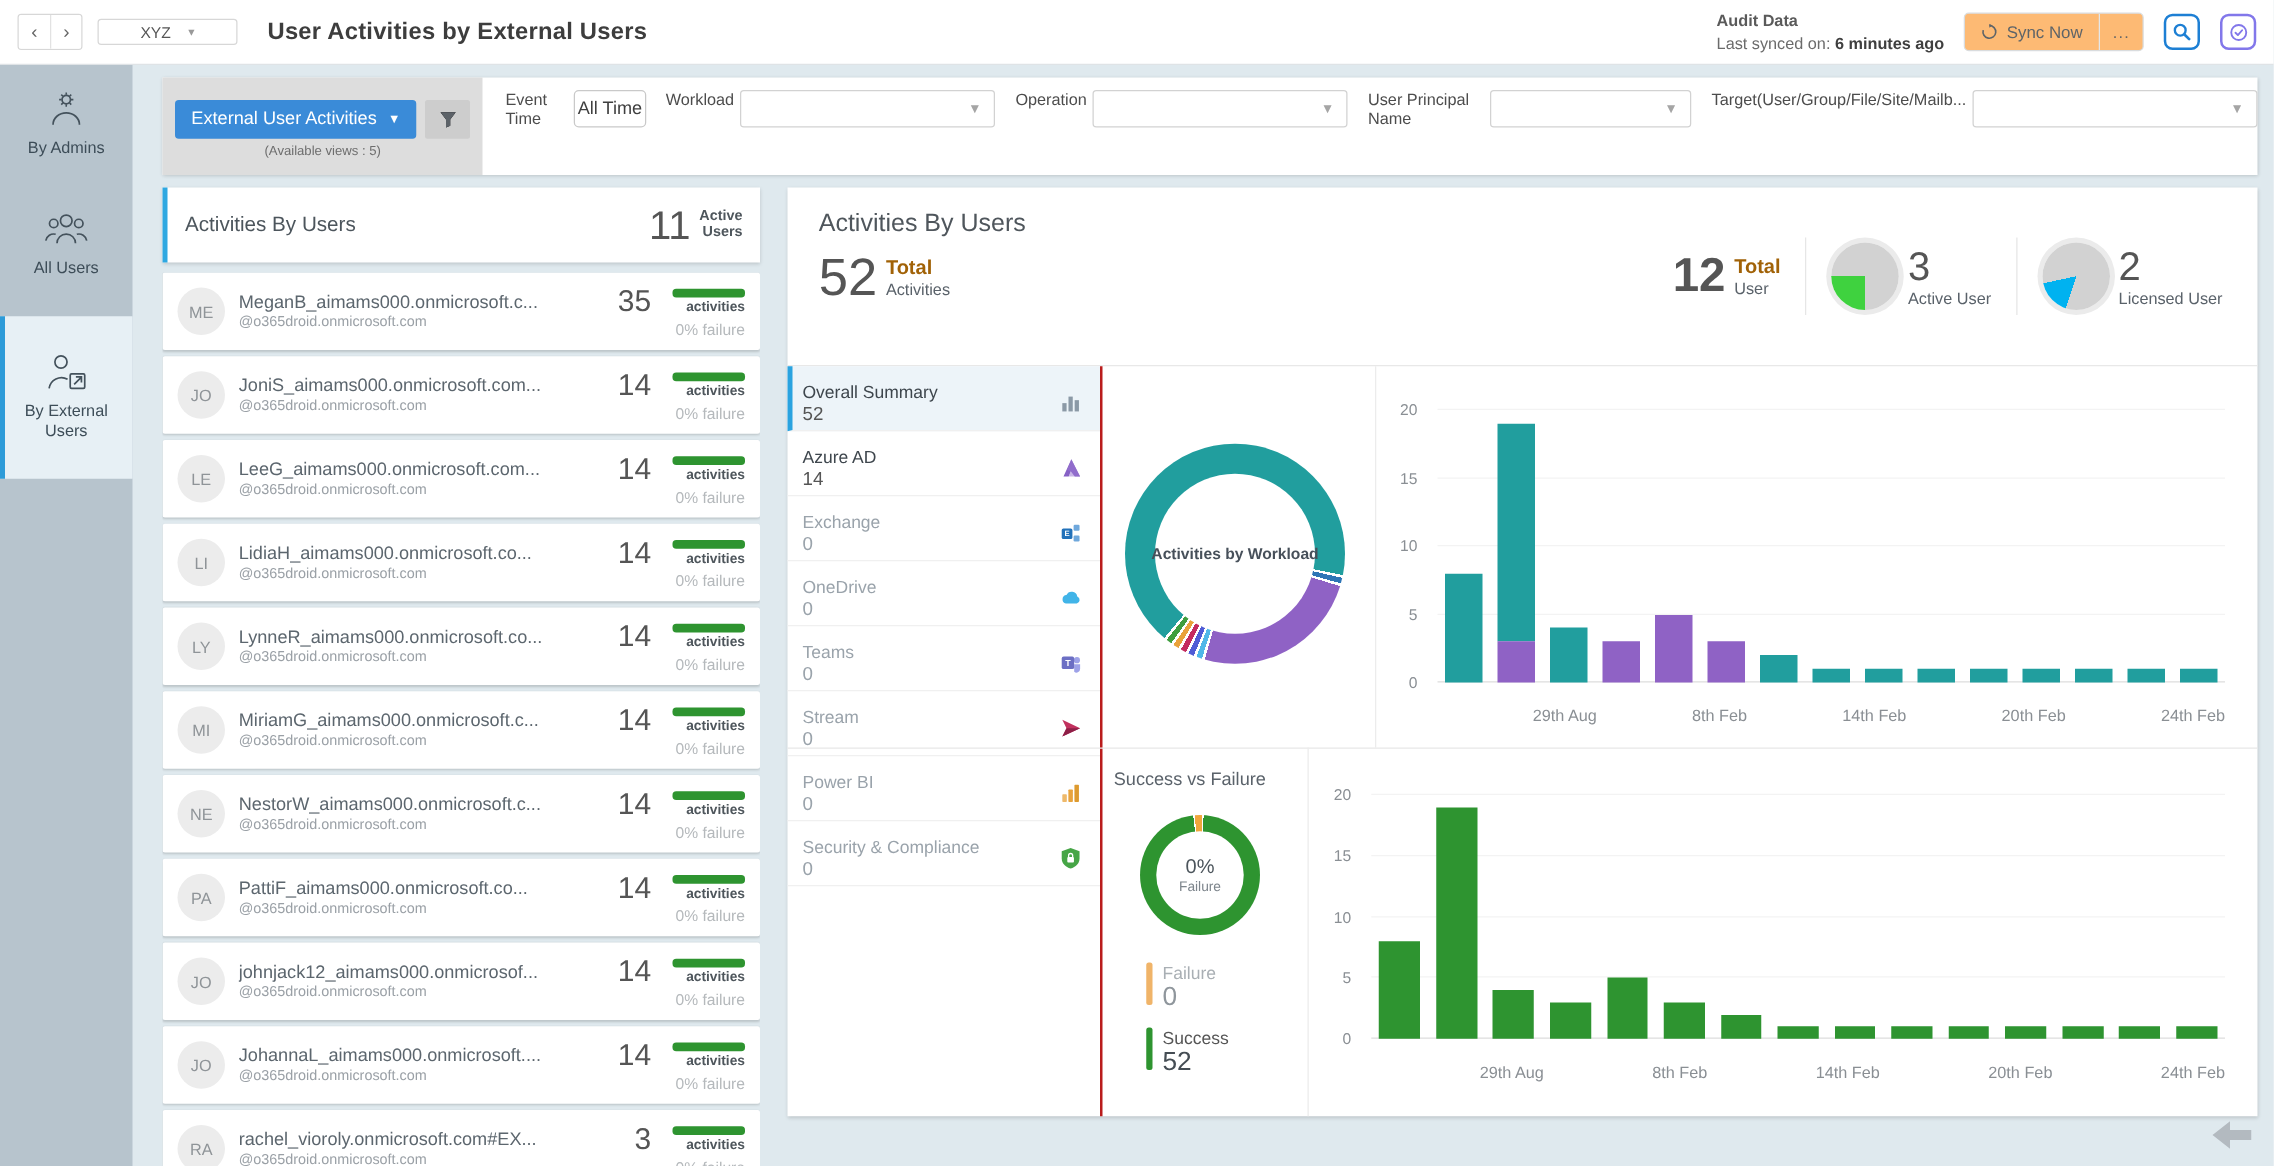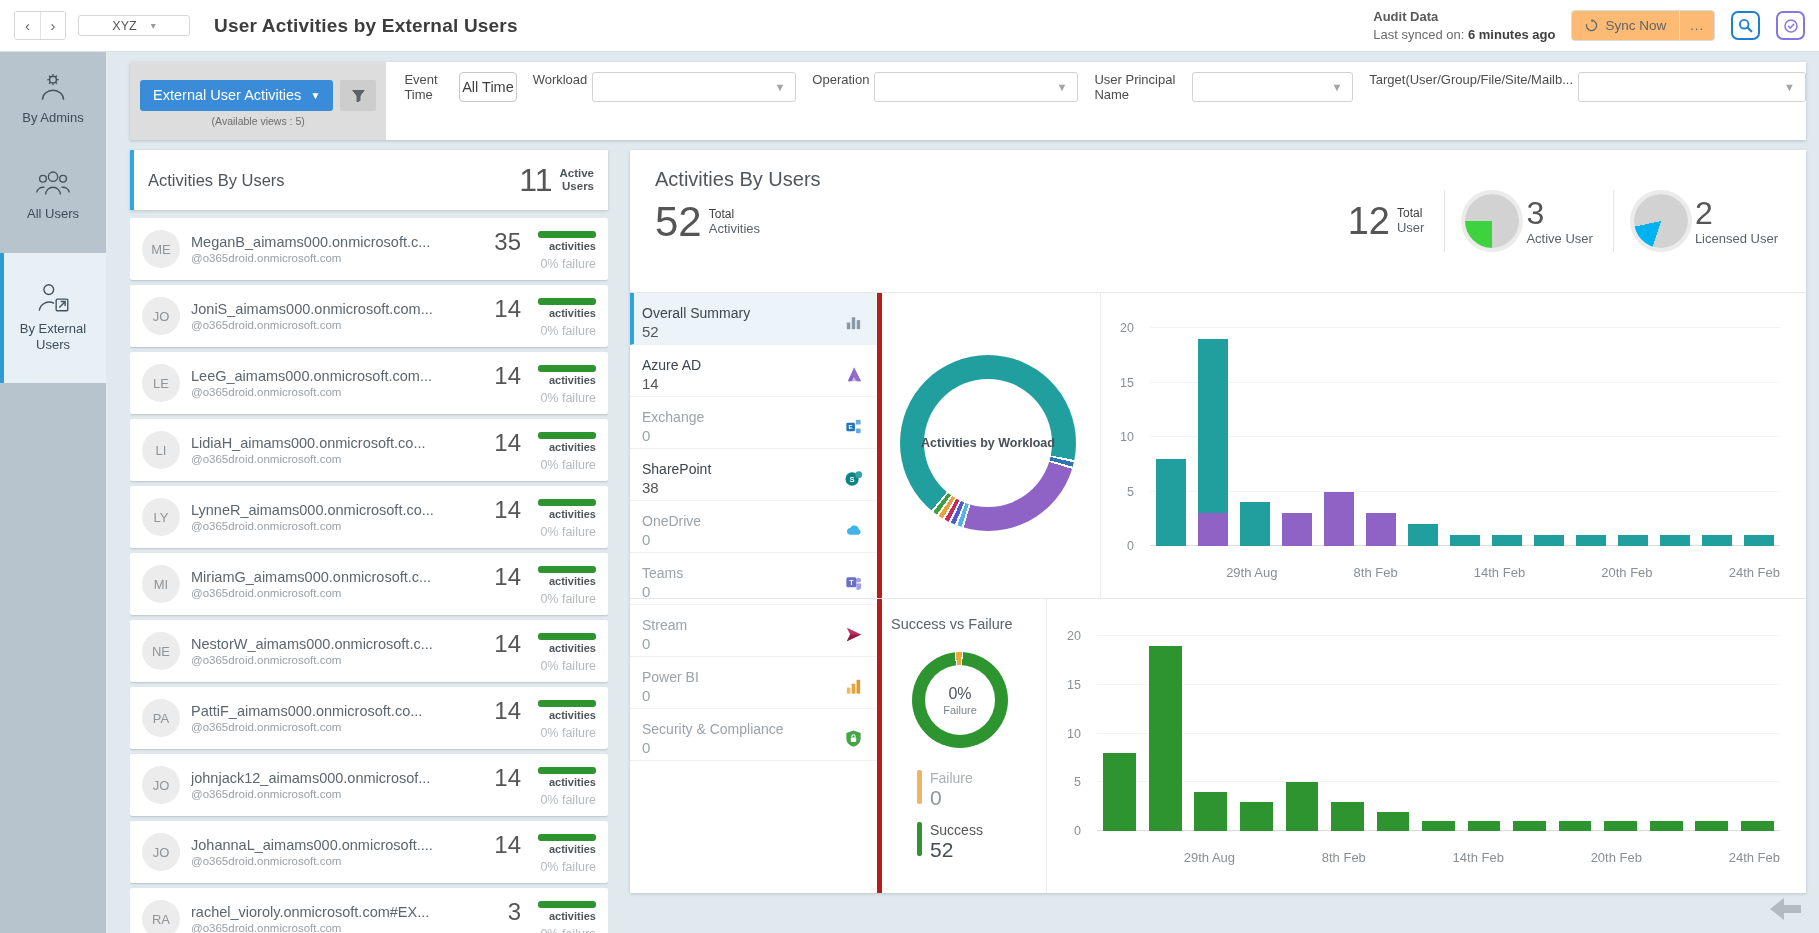--- a/index.html
+++ b/index.html
@@ -76,32 +76,32 @@
   .u-actwrap { display:flex; flex-direction:column; align-items:flex-end; }
   .u-bar { width:58px; height:7px; background:#2e9430; border-radius:3px; margin-bottom:2px;}
   .u-actlabel { font-size:11px; font-weight:700; color:#4e565c; font-style:normal;}
   .u-fail { font-size:12.5px; color:#b5b9bc; margin-top:1px;}
   
   .main-card { position:absolute; left:630px; top:150px; right:13px; height:743px; background:#fff;
     box-shadow:0 1px 3px rgba(0,0,0,.16); }
   .m-title { position:absolute; left:25px; top:18px; font-size:20px; color:#4f565c;}
   .m-total { position:absolute; left:25px; top:48px; display:flex; align-items:center; gap:7px;}
   .m-total .big { font-size:42px; font-weight:300; color:#555;}
-  .stat-l1 { font-size:12px; font-weight:400; color:#404040; line-height:1.2;}
+  .stat-l1 { font-size:16px; font-weight:700; color:#a16207; line-height:1.2;}
   .stat-l2 { font-size:13px; color:#5a626a; line-height:1.2;}
   .stats-right { position:absolute; right:28px; top:36px; display:flex; align-items:center; gap:20px; height:70px;}
   .stat-block { display:flex; align-items:center; gap:7px;}
-  .stat-big { font-size:38px; font-weight:400; color:#555;}
+  .stat-big { font-size:38px; font-weight:700; color:#555;}
   .v-div { width:1px; height:62px; background:#e6e6e6;}
   .stat-pie { width:54px; height:54px; border-radius:50%; box-shadow:0 0 0 4px #ebebeb; flex:none;}
   .pie-caption .num { font-size:32px; font-weight:300; color:#555; line-height:1; }
   .pie-caption .lbl { font-size:13px; color:#5a626a; margin-top:2px;}
   .m-hdiv1 { position:absolute; left:0; right:0; top:142px; height:1px; background:#e8e8e8;}
   
-  .wl-col { position:absolute; left:0; top:143px; width:252px; bottom:0; border-right:5px solid #b91c1c;}
+  .wl-col { position:absolute; left:0; top:143px; width:252px; bottom:0; border-right:2px solid #b91c1c;}
   .wl-row { height:52px; padding:7px 14px 0 12px; border-bottom:1px solid #f0f0f0; display:flex;
     justify-content:space-between; align-items:center; cursor:pointer;}
   .wl-row .wl-txt .wl-name{ font-size:14px; color:#3e464d;}
   .wl-row .wl-txt .wl-count{ font-size:15px; color:#555; margin-top:2px;}
   .wl-row.muted .wl-name, .wl-row.muted .wl-count { color:#9aa3ab; }
   .wl-row.selected { background:#edf4f9; border-left:4px solid #2aa3e0; padding-left:8px;}
   
   .donut-panel { position:absolute; left:245px; top:143px; width:226px; height:305px; border-right:1px solid #ececec;}
   .donut-lg { position:absolute; left:25px; top:62px; width:176px; height:176px; border-radius:50%;}
   .donut-lg .hole { position:absolute; inset:24px; border-radius:50%; background:#fff; display:flex; align-items:center; justify-content:center;}
@@ -544,31 +544,20 @@
           <div class="wl-name">Exchange</div>
           <div class="wl-count">0</div>
         </span>
       <svg width="19" height="19" viewBox="0 0 20 20">
           <rect x="2.5" y="6" width="9" height="9" rx="1.4" fill="#2372ba"></rect>
           <text x="7" y="12.8" font-size="6.5" fill="#fff" text-anchor="middle" font-family="Liberation Sans, sans-serif" font-weight="bold">E</text>
           <rect x="12.5" y="3" width="5" height="5" rx="1" fill="#6fa8dc"></rect>
           <rect x="12.5" y="12" width="5" height="5" rx="1" fill="#6fa8dc"></rect>
         </svg>
     </div>
-    <div class="wl-row">
-      <span class="wl-txt">
-          <div class="wl-name">SharePoint</div>
-          <div class="wl-count">38</div>
-        </span>
-      <svg width="19" height="19" viewBox="0 0 20 20">
-          <circle cx="8.5" cy="10.5" r="7" fill="#0b8484"></circle>
-          <circle cx="15.5" cy="6" r="3.6" fill="#36a3a3"></circle>
-          <text x="8.5" y="13.4" font-size="8" fill="#fff" text-anchor="middle" font-family="Liberation Sans, sans-serif" font-weight="bold">S</text>
-        </svg>
-    </div>
     <div class="wl-row muted">
       <span class="wl-txt">
           <div class="wl-name">OneDrive</div>
           <div class="wl-count">0</div>
         </span>
       <svg width="19" height="19" viewBox="0 0 20 20">
           <path d="M6 14.5 a3.6 3.6 0 0 1 .5-7.1 A4.8 4.8 0 0 1 15.6 8.6 A3.1 3.1 0 0 1 15.2 14.5 Z" fill="#41b4e8"></path>
         </svg>
     </div>
     <div class="wl-row muted">

